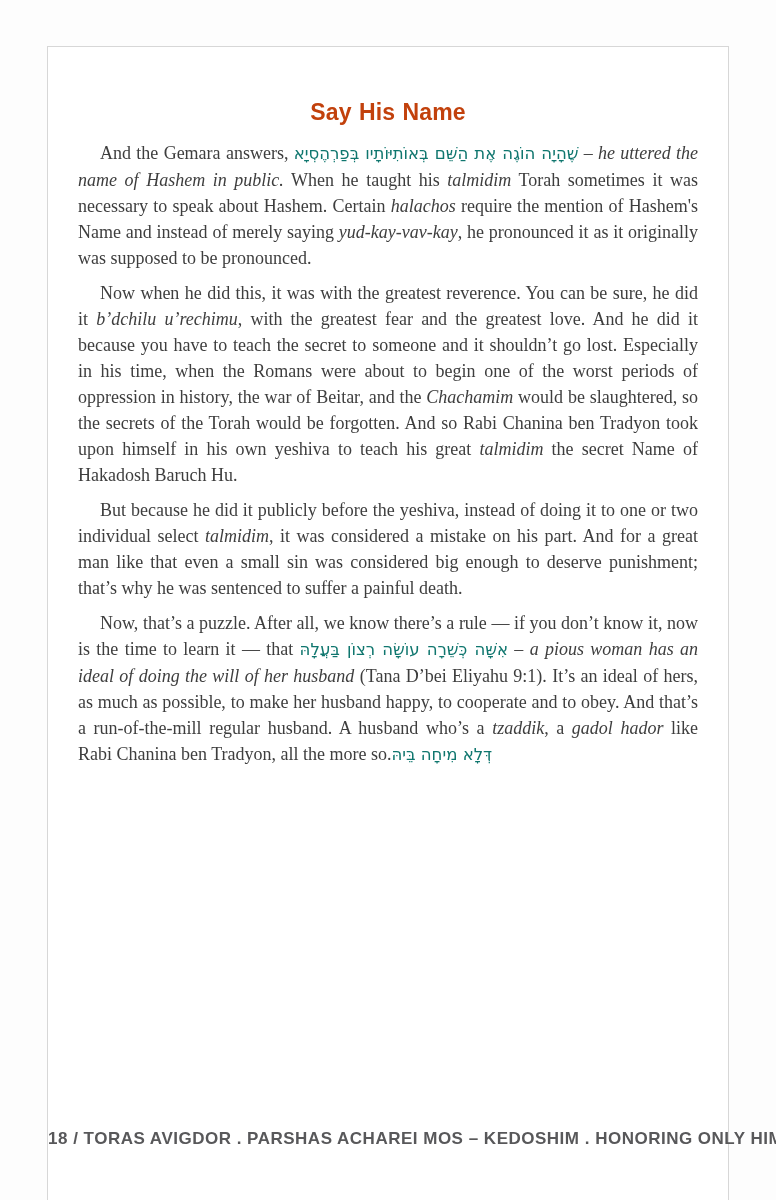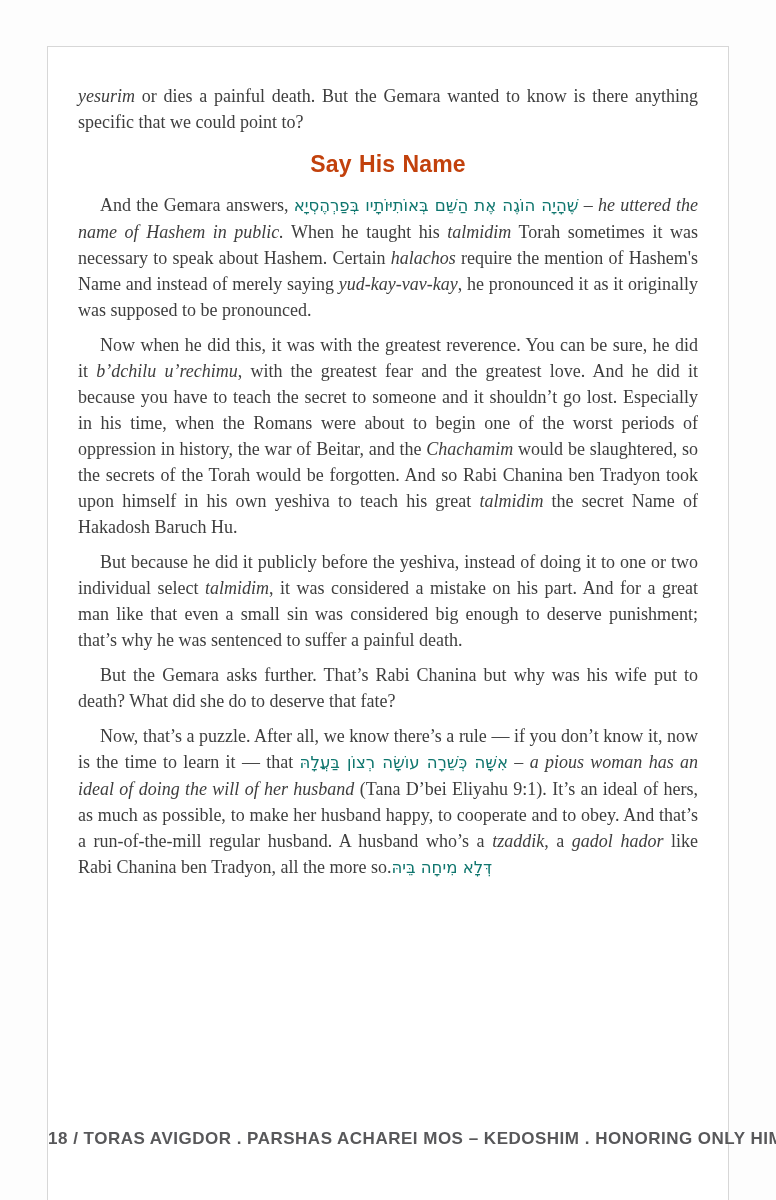--- a/index.html
+++ b/index.html
@@ -69,24 +69,22 @@
     letter-spacing: 0.5px;
     color: #58585a;
     white-space: nowrap;
   }
 </style>
 </head>
 <body>
 
 <div class="page">
   <div class="article" id="article">
-      <p class="body-para no-indent"><span class="it">yesurim</span><span> or dies a painful death. But the Gemara wanted to know is there anything specific that we could point to?</span></p>
       <h2 class="section-heading">Say His Name</h2>
       <p class="body-para"><span>And the Gemara answers, </span><span class="heb" dir="rtl">שֶׁהָיָה הוֹגֶה אֶת הַשֵּׁם בְּאוֹתִיּוֹתָיו בְּפַרְהֶסְיָא</span><span> – </span><span class="it">he uttered the name of Hashem in public.</span><span> When he taught his </span><span class="it">talmidim</span><span> Torah sometimes it was necessary to speak about Hashem. Certain </span><span class="it">halachos</span><span> require the mention of Hashem's Name and instead of merely saying </span><span class="it">yud-kay-vav-kay</span><span>, he pronounced it as it originally was supposed to be pronounced.</span></p>
       <p class="body-para"><span>Now when he did this, it was with the greatest reverence. You can be sure, he did it </span><span class="it">b’dchilu u’rechimu</span><span>, with the greatest fear and the greatest love. And he did it because you have to teach the secret to someone and it shouldn’t go lost. Especially in his time, when the Romans were about to begin one of the worst periods of oppression in history, the war of Beitar, and the </span><span class="it">Chachamim</span><span> would be slaughtered, so the secrets of the Torah would be forgotten. And so Rabi Chanina ben Tradyon took upon himself in his own yeshiva to teach his great </span><span class="it">talmidim</span><span> the secret Name of Hakadosh Baruch Hu.</span></p>
       <p class="body-para"><span>But because he did it publicly before the yeshiva, instead of doing it to one or two individual select </span><span class="it">talmidim</span><span>, it was considered a mistake on his part. And for a great man like that even a small sin was considered big enough to deserve punishment; that’s why he was sentenced to suffer a painful death.</span></p>
-      <p class="body-para"><span>But the Gemara asks further. That’s Rabi Chanina but why was his wife put to death? What did she do to deserve that fate?</span></p>
       <p class="body-para"><span>Now, that’s a puzzle. After all, we know there’s a rule — if you don’t know it, now is the time to learn it — that </span><span class="heb" dir="rtl">אִשָּׁה כְּשֵׁרָה עוֹשָׂה רְצוֹן בַּעֲלָהּ</span><span> – </span><span class="it">a pious woman has an ideal of doing the will of her husband</span><span> (Tana D’bei Eliyahu 9:1). It’s an ideal of hers, as much as possible, to make her husband happy, to cooperate and to obey. And that’s a run-of-the-mill regular husband. A husband who’s a </span><span class="it">tzaddik</span><span>, a </span><span class="it">gadol hador</span><span> like Rabi Chanina ben Tradyon, all the more so.</span><span class="heb" dir="rtl">דְּלָא מִיחָה בֵּיהּ</span></p>
     </div>
   <div class="page-footer">
     <span>18 / TORAS AVIGDOR . PARSHAS ACHAREI MOS – KEDOSHIM . HONORING ONLY HIM</span>
   </div>
 </div>
 
 </body></html>

